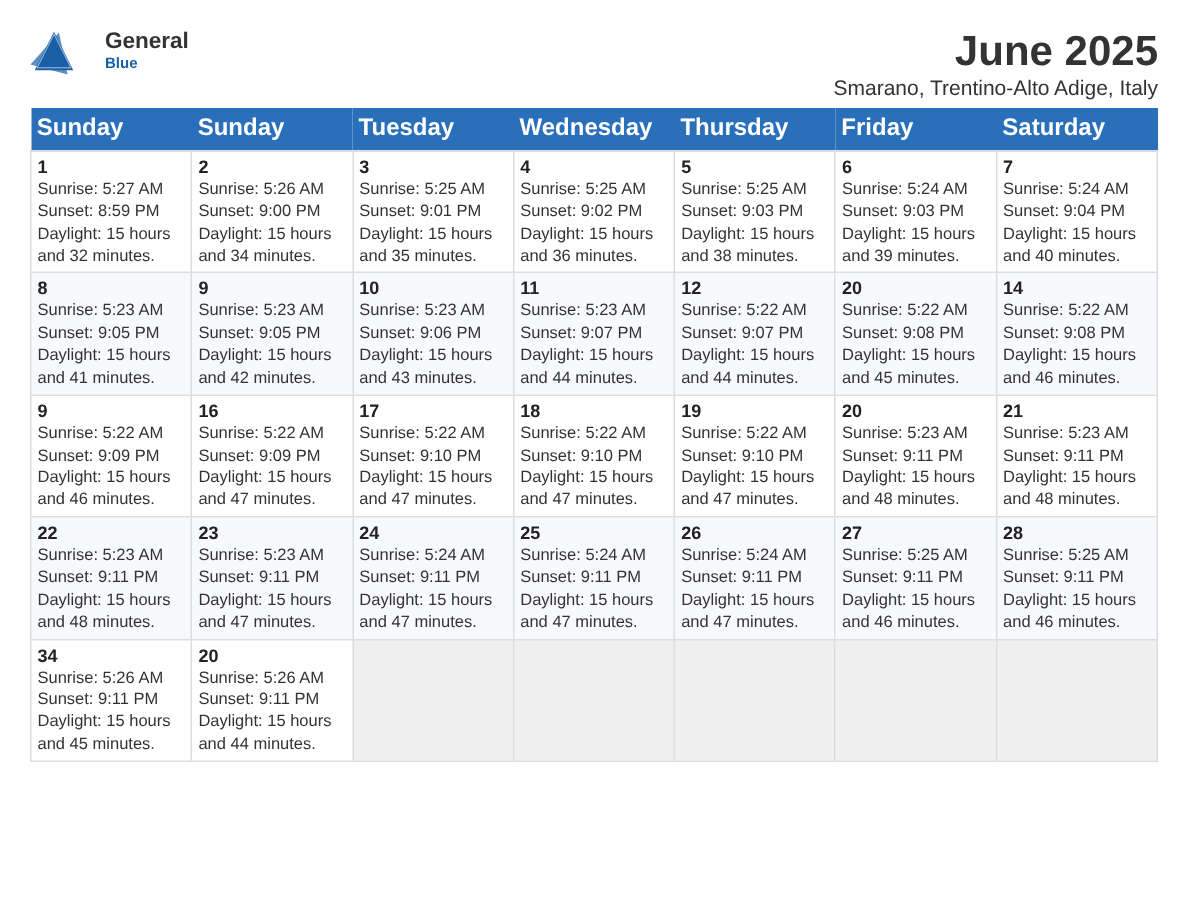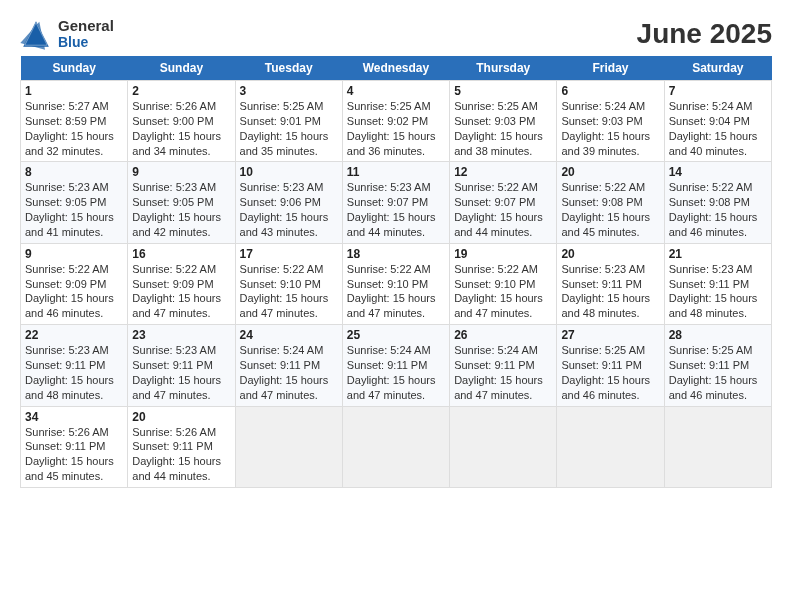--- a/index.html
+++ b/index.html
@@ -17,34 +17,34 @@
     }
     .header-area {
       display: flex;
       justify-content: space-between;
       align-items: flex-start;
       margin-bottom: 6px;
     }
     .logo {
       display: flex;
       align-items: center;
-      gap: 6px;
+      gap: 18px;
     }
     .logo-text {
       display: flex;
       flex-direction: column;
       line-height: 1.1;
     }
     .logo-general {
       font-size: 15px;
       font-weight: bold;
       color: #333;
     }
     .logo-blue {
-      font-size: 14px;
+      font-size: 10px;
       font-weight: bold;
       color: #1a5fa8;
     }
     .logo-icon {
       width: 32px;
       height: 32px;
     }
     .title-area {
       text-align: right;
     }
@@ -59,22 +59,22 @@
     }
     .calendar {
       width: 100%;
       border-collapse: collapse;
       font-size: 10.5px;
     }
     .calendar th {
       background: #2a6fba;
       color: #fff;
       padding: 5px 4px;
-      text-align: center;
-      font-size: 12px;
+      text-align: left;
+      font-size: 16px;
       font-weight: bold;
       margin-top: 12px;
     }
     .calendar td {
       vertical-align: top;
       padding: 3px 4px;
       border: 1px solid #ddd;
       width: calc(100% / 7);
       min-height: 72px;
       background: #fff;
@@ -109,20 +109,21 @@
         <polygon points="20,4 36,36 4,36" fill="#1a5fa8" opacity="0.7" transform="rotate(15,20,20)"></polygon>
         <path d="M20,6 L34,34 L6,34 Z" fill="none" stroke="#fff" stroke-width="0.5"></path>
       </svg>
       <div class="logo-text">
         <span class="logo-general">General</span>
         <span class="logo-blue">Blue</span>
       </div>
     </div>
     <div class="title-area">
       <div class="main-title">June 2025</div>
+      <div class="subtitle">Smarano, Trentino-Alto Adige, Italy</div>
     </div>
   </div>
 
   <table class="calendar">
     <thead>
       <tr>
         <th>Sunday</th>
         <th>Sunday</th>
         <th>Tuesday</th>
         <th>Wednesday</th>

